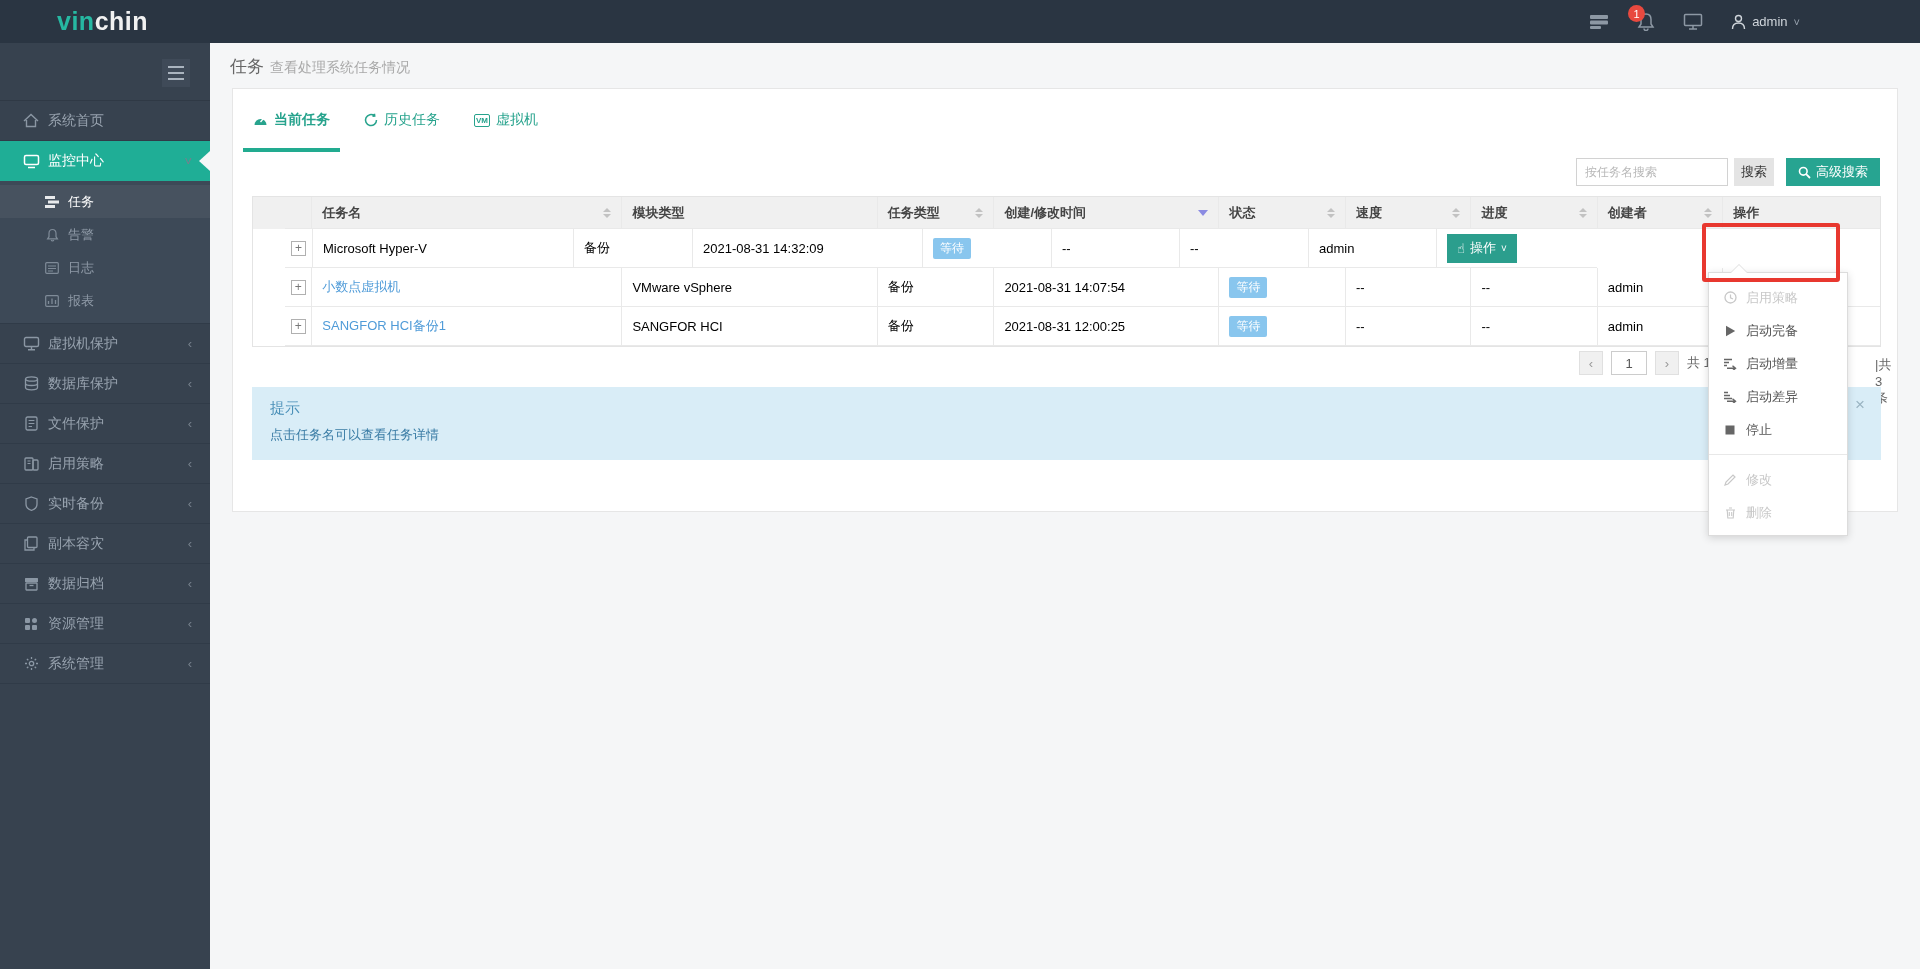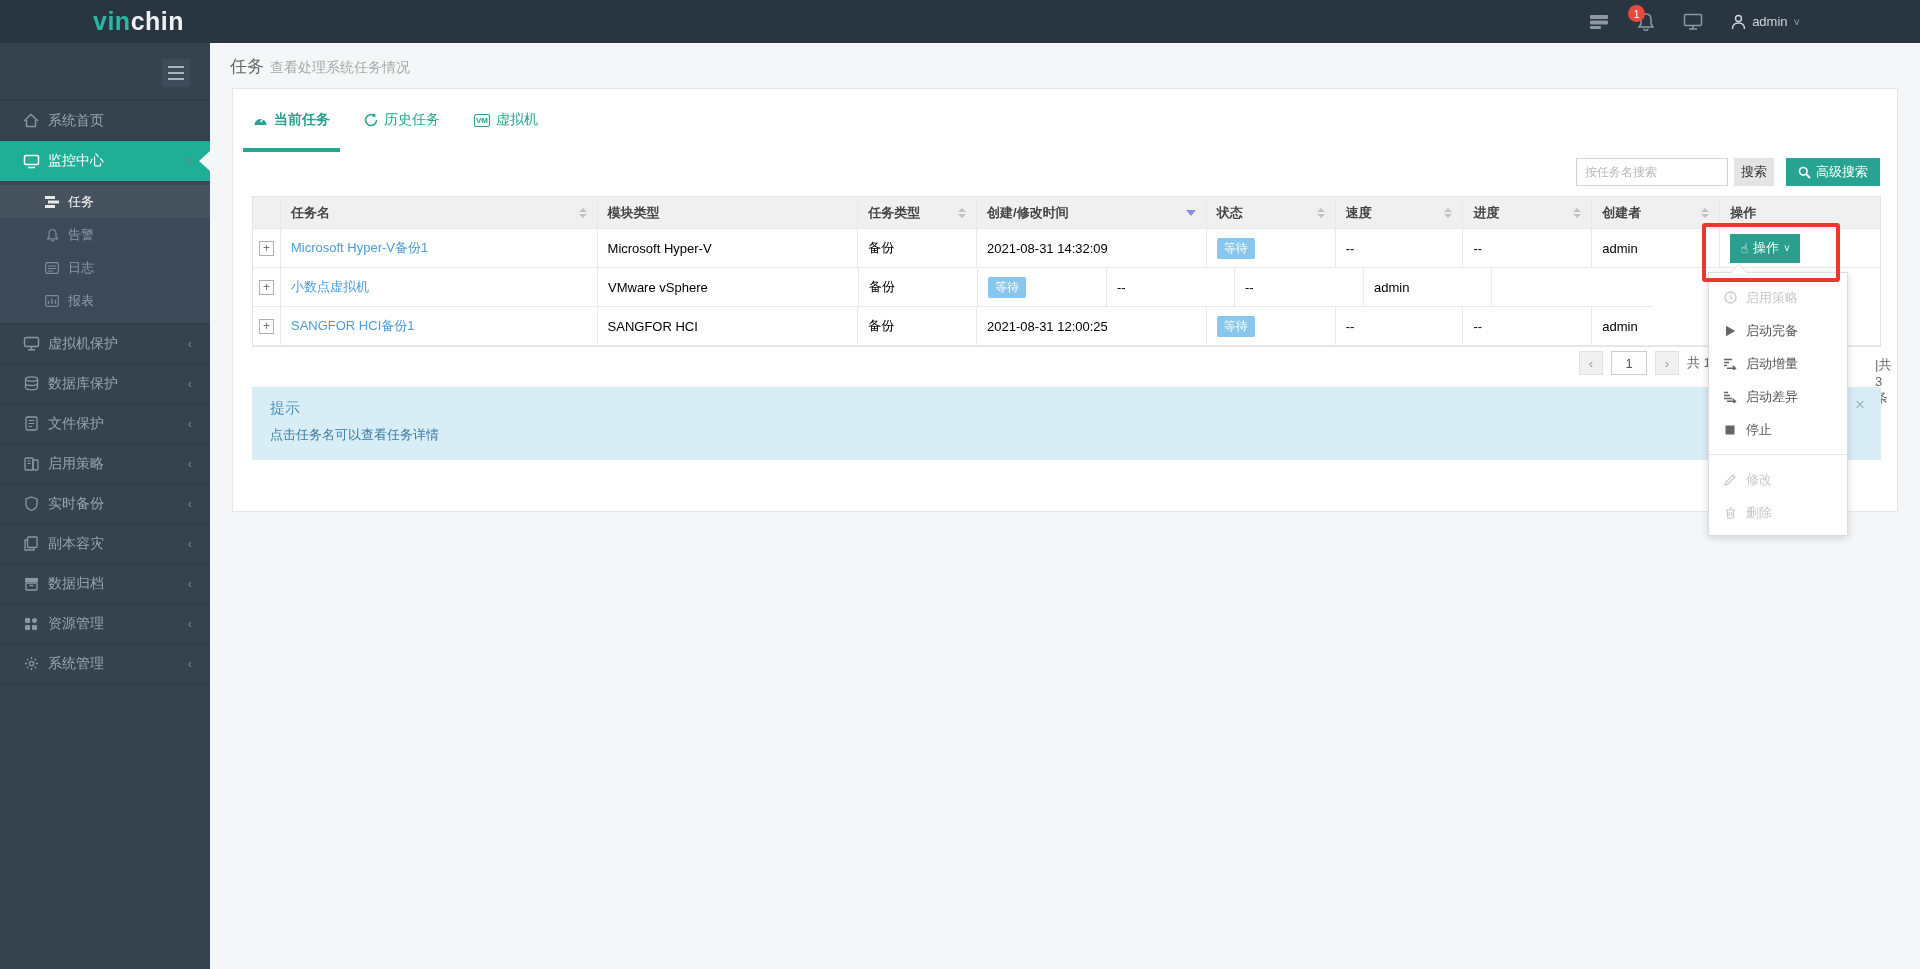--- a/index.html
+++ b/index.html
@@ -1,20 +1,20 @@
 <!DOCTYPE html>
 <html><head>
 <meta charset="utf-8">
 <style>
   * { margin:0; padding:0; box-sizing:border-box; }
   html,body { width:1920px; height:969px; font-family:"Liberation Sans","DejaVu Sans",sans-serif; background:#f5f6f7; overflow:hidden; }
 
   
   .topbar { position:absolute; left:0; top:0; width:1920px; height:43px; background:#2a3542; z-index:30; }
-  .logo { position:absolute; left:57px; top:7px; font-size:25px; font-weight:bold; letter-spacing:.5px;margin-left:36px; }
+  .logo { position:absolute; left:57px; top:7px; font-size:25px; font-weight:bold; letter-spacing:.5px; }
   .logo .p1 { color:#26b8a2; }
   .logo .p2 { color:#f1f1f1; }
   .topbar-right { position:absolute; right:120px; top:0; height:43px; display:flex; align-items:center; gap:28px; }
   .tb-icon { color:#8d98a4; display:flex; align-items:center; position:relative; cursor:pointer; }
   .badge { position:absolute; top:-7px; left:-9px; min-width:17px; height:17px; border-radius:50%; background:#e8493f; color:#fff; font-size:11px; display:flex; align-items:center; justify-content:center; }
   .user-area { display:flex; align-items:center; gap:6px; color:#cfd5db; font-size:13px; cursor:pointer; }
   .user-area .caret { font-size:11px; color:#9aa5b1; }
 
   
   .sidebar { position:absolute; left:0; top:43px; width:210px; height:926px; background:#37424f; z-index:20; }
@@ -52,21 +52,21 @@
 
   
   .search-row { position:absolute; right:17px; top:69px; display:flex; align-items:center; }
   .search-input { width:152px; height:28px; border:1px solid #d2d2d2; padding:0 8px; font-size:12px; color:#555; outline:none; }
   .search-input::placeholder { color:#b8b8b8; }
   .btn-search { margin-left:6px; width:40px; height:28px; background:#e4e4e4; border:none; font-size:13px; color:#333; cursor:pointer; }
   .btn-adv { margin-left:12px; height:28px; padding:0 12px; background:#27a globally; background:#27a491; border:none; color:#fff; font-size:13px; display:flex; align-items:center; gap:5px; cursor:pointer; }
 
   
   .tbl { position:absolute; left:19px; top:107px; width:1629px; border:1px solid #e4e4e4; font-size:13px; }
-  .tr { display:flex; background:#fff; }
+  .tr { display:flex; background:#fff;padding-left:32px; }
   .tr.head { background:#f0f0f0; font-weight:bold; color:#444; }
   .td { position:relative; display:flex; align-items:center; padding:0 10px; height:39px; border-right:1px solid #e9e9e9; border-bottom:1px solid #e9e9e9; overflow:hidden; }
   .tr.head .td { height:32px; }
   .td:last-child { border-right:none; }
   .c0{width:28px; justify-content:center; padding:0;} .c1{width:317px;} .c2{width:261px;} .c3{width:119px;}
   .c4{width:230px;} .c5{width:129px;} .c6{width:128px;} .c7{width:129px;gap:36px;} .c8{width:128px;text-align:right;} .c9{width:160px;}
   .sort { display:inline-flex; flex-direction:column; gap:2px; margin-left:auto; }
   .sort i { width:0; height:0; border-left:4px solid transparent; border-right:4px solid transparent; }
   .sort .up { border-bottom:4px solid #c2c2c2; }
   .sort .down { border-top:4px solid #c2c2c2; }
@@ -413,23 +413,20 @@
           </div>
         <div class="td c9">
             <span>操作</span>
           </div>
       </div>
 
       <div class="tr">
         <div class="td c0">
             <span class="expand">+</span>
           </div>
-        <div class="td c1">
-            <span class="link">Microsoft Hyper-V备份1</span>
-          </div>
         <div class="td c2">Microsoft Hyper-V</div>
         <div class="td c3">备份</div>
         <div class="td c4">2021-08-31 14:32:09</div>
         <div class="td c5">
             <span class="st-badge">等待</span>
           </div>
         <div class="td c6">--</div>
         <div class="td c7">--</div>
         <div class="td c8">admin</div>
         <div class="td c9">
@@ -443,20 +440,21 @@
 
       <div class="tr">
         <div class="td c0">
             <span class="expand">+</span>
           </div>
         <div class="td c1">
             <span class="link">小数点虚拟机</span>
           </div>
         <div class="td c2">VMware vSphere</div>
         <div class="td c3">备份</div>
+        <div class="td c4">2021-08-31 14:07:54</div>
         <div class="td c5">
             <span class="st-badge">等待</span>
           </div>
         <div class="td c6">--</div>
         <div class="td c7">--</div>
         <div class="td c8">admin</div>
         <div class="td c9"></div>
       </div>
 
       <div class="tr">

